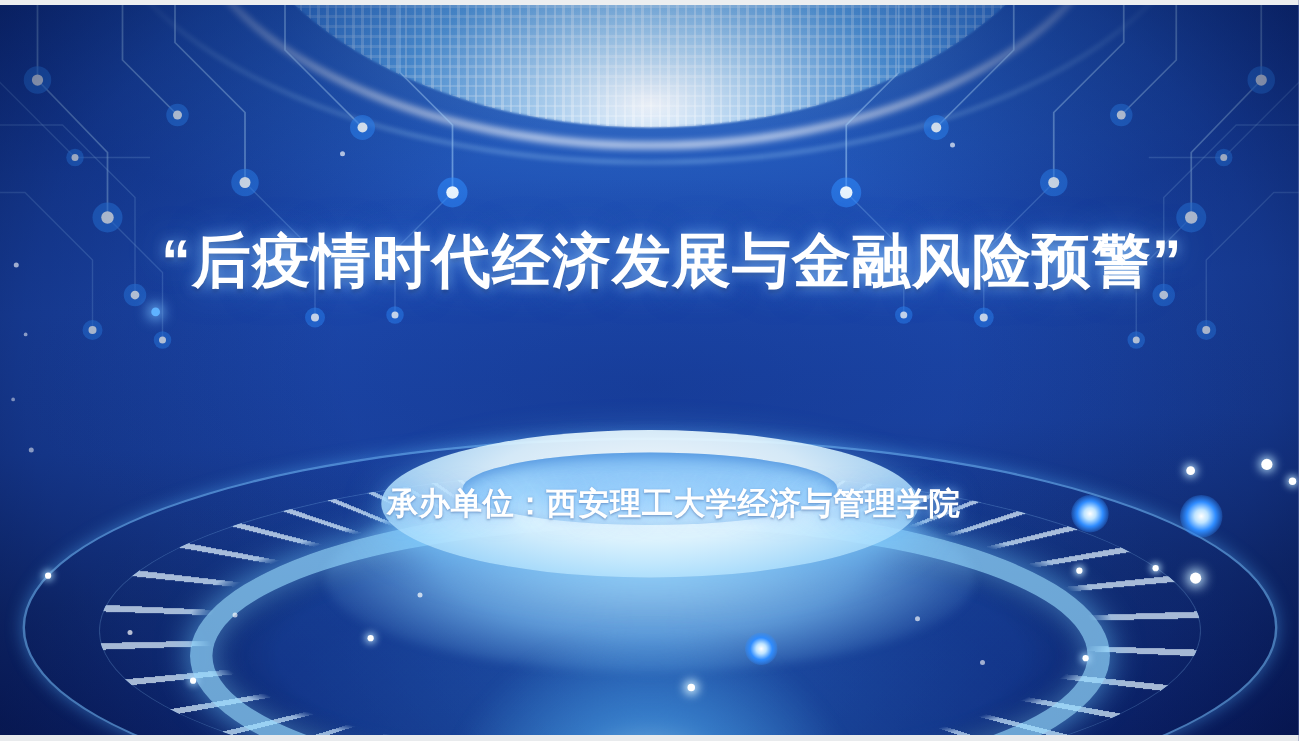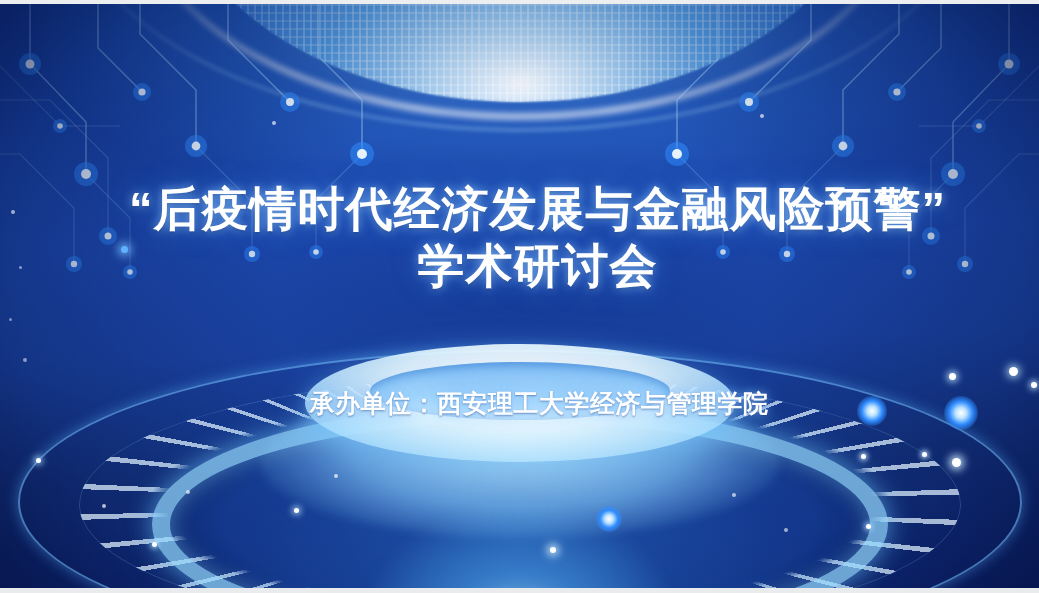--- a/index.html
+++ b/index.html
@@ -434,20 +434,19 @@
     <div class="spark" style="left:550px; top:543px; width:6px; height:6px; box-shadow:0 0 8px 3px rgba(210,240,255,0.95);"></div>
     <div class="spark" style="left:732px; top:489px; width:4px; height:4px; opacity:.65;"></div>
     <div class="spark" style="left:784px; top:524px; width:4px; height:4px; opacity:.6;"></div>
     <div class="spark" style="left:866px; top:520px; width:5px; height:5px; box-shadow:0 0 5px 2px rgba(170,220,255,0.7);"></div>
     <div class="spark" style="left:272px; top:117px; width:4px; height:4px; opacity:.65;"></div>
     <div class="spark" style="left:760px; top:110px; width:4px; height:4px; opacity:.65;"></div>
   </div>
 
   <div id="text-block">
     <div class="title-line">“后疫情时代经济发展与金融风险预警”</div>
-    <div class="title-line">学术研讨会</div>
   </div>
 
   <div id="subtitle-block">
     <div class="subtitle-line">承办单位：西安理工大学经济与管理学院</div>
   </div>
 
 </div>
 
 </body></html>

